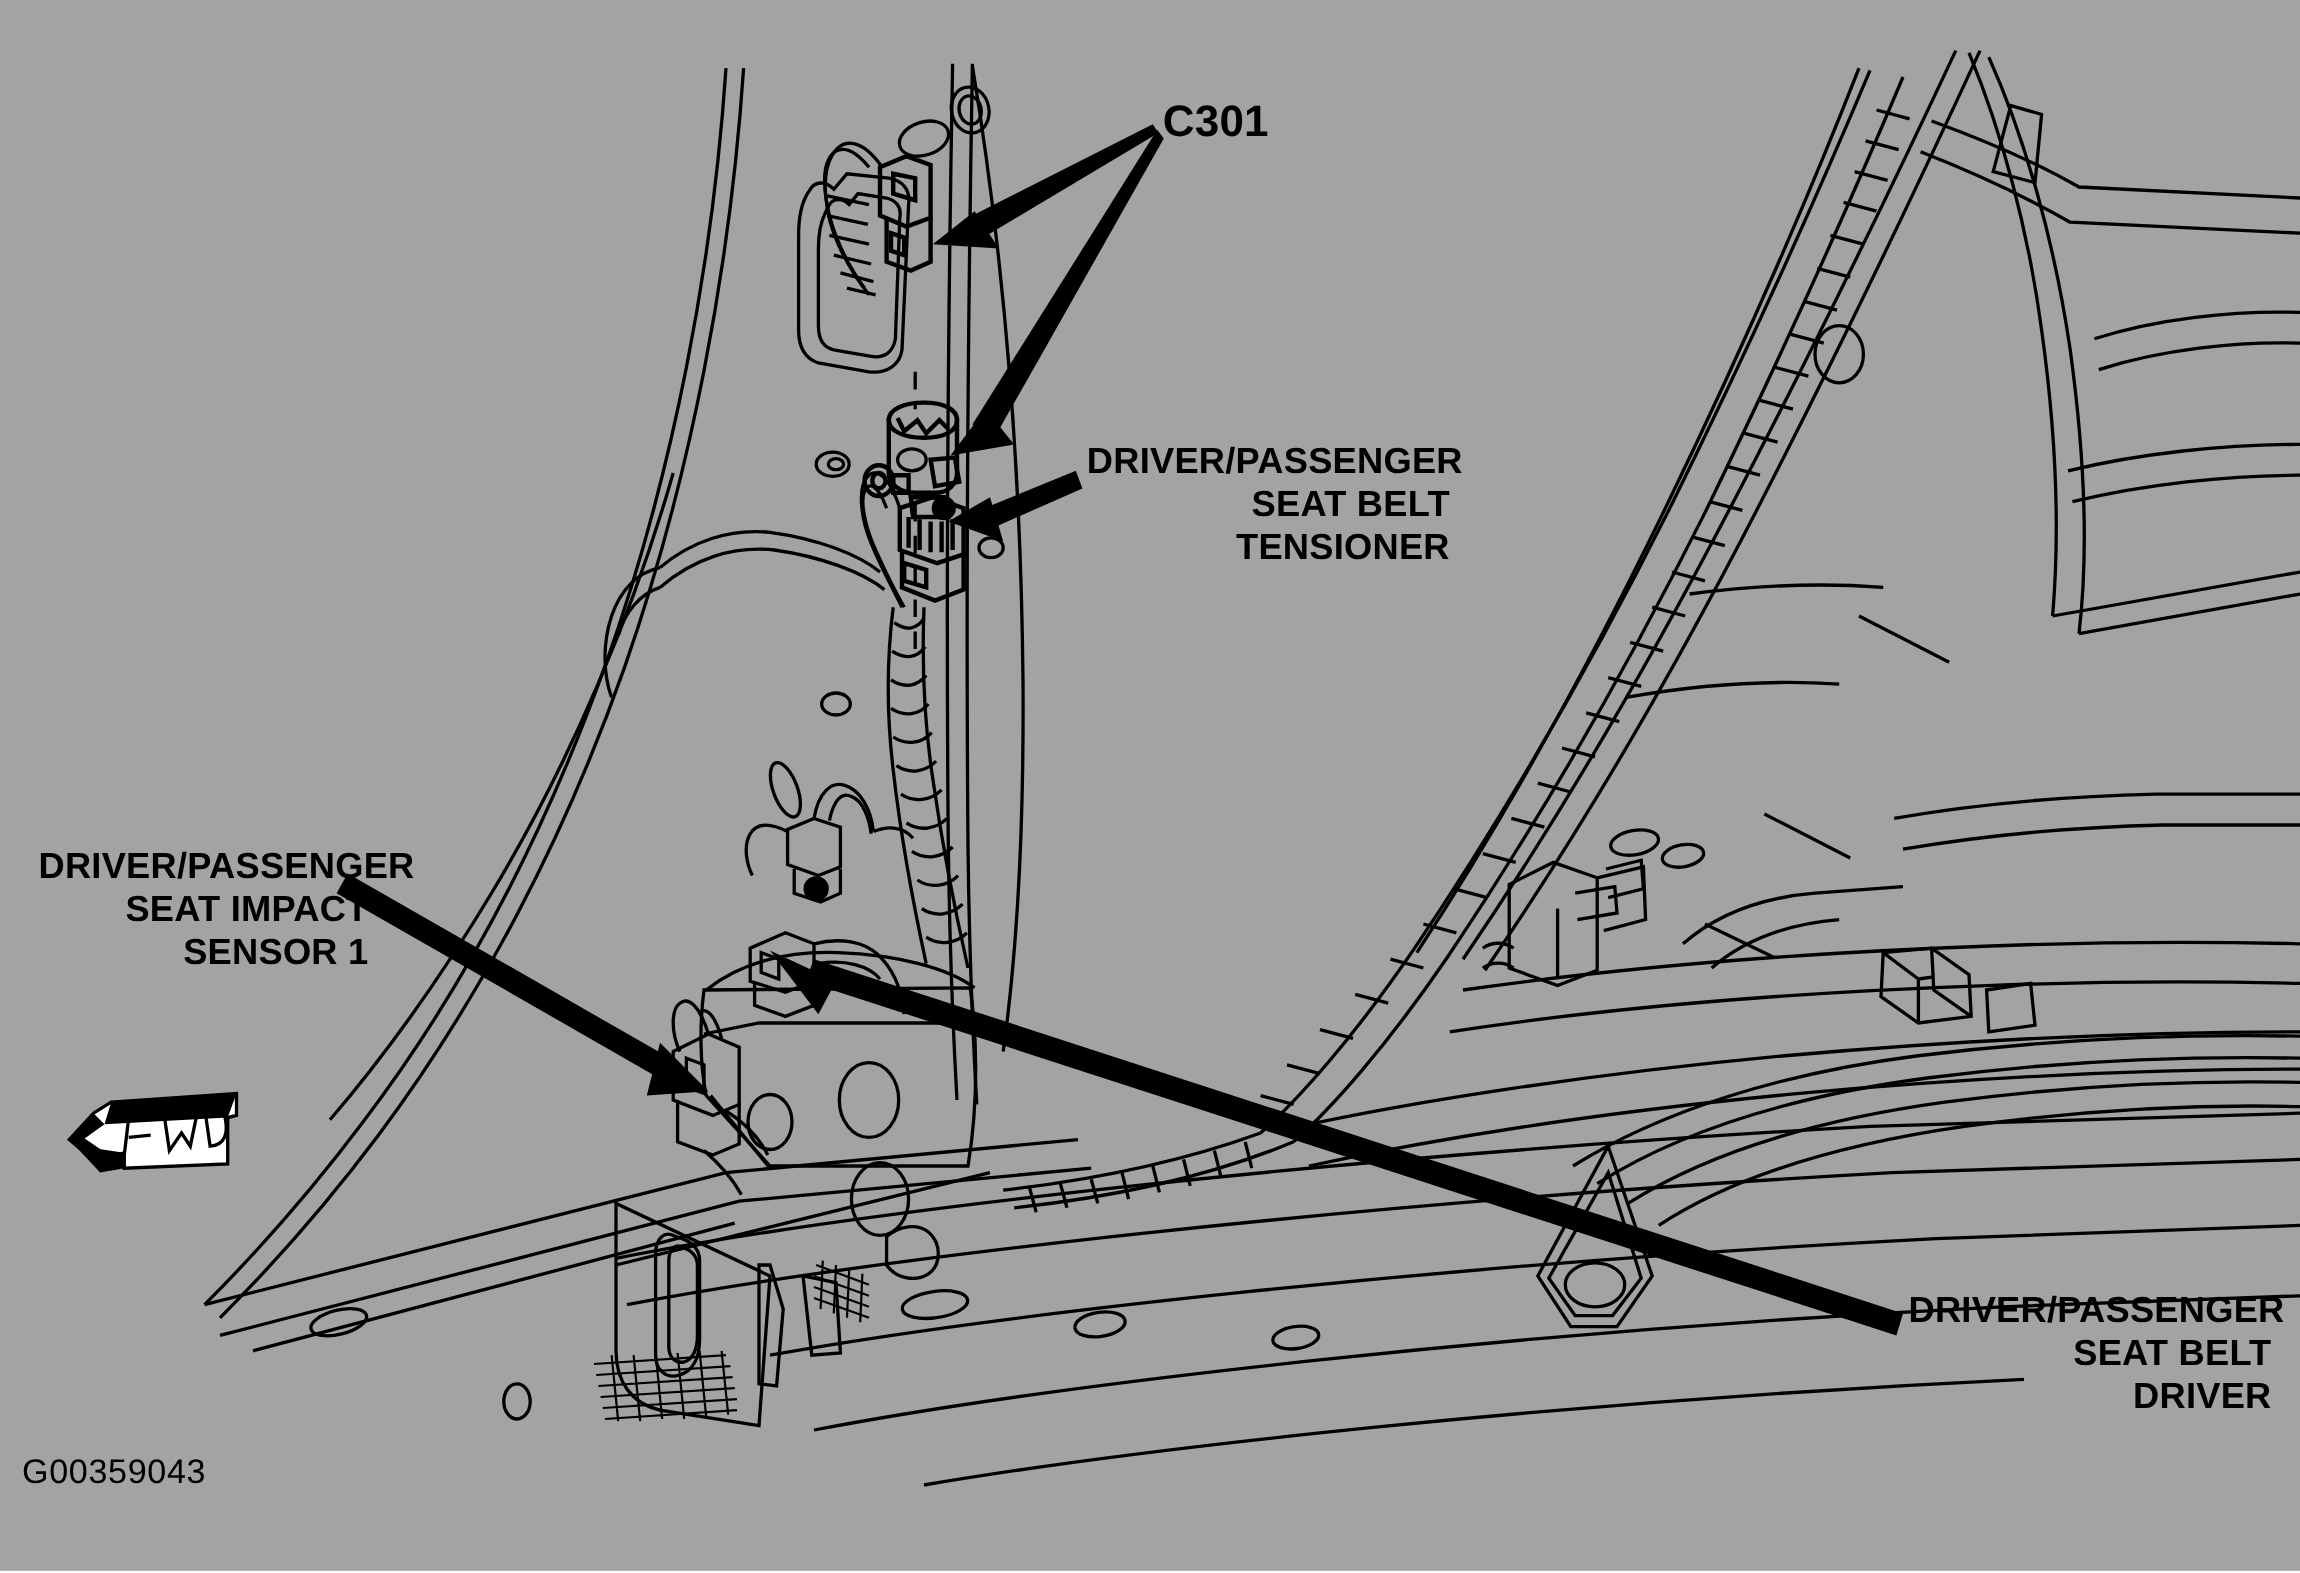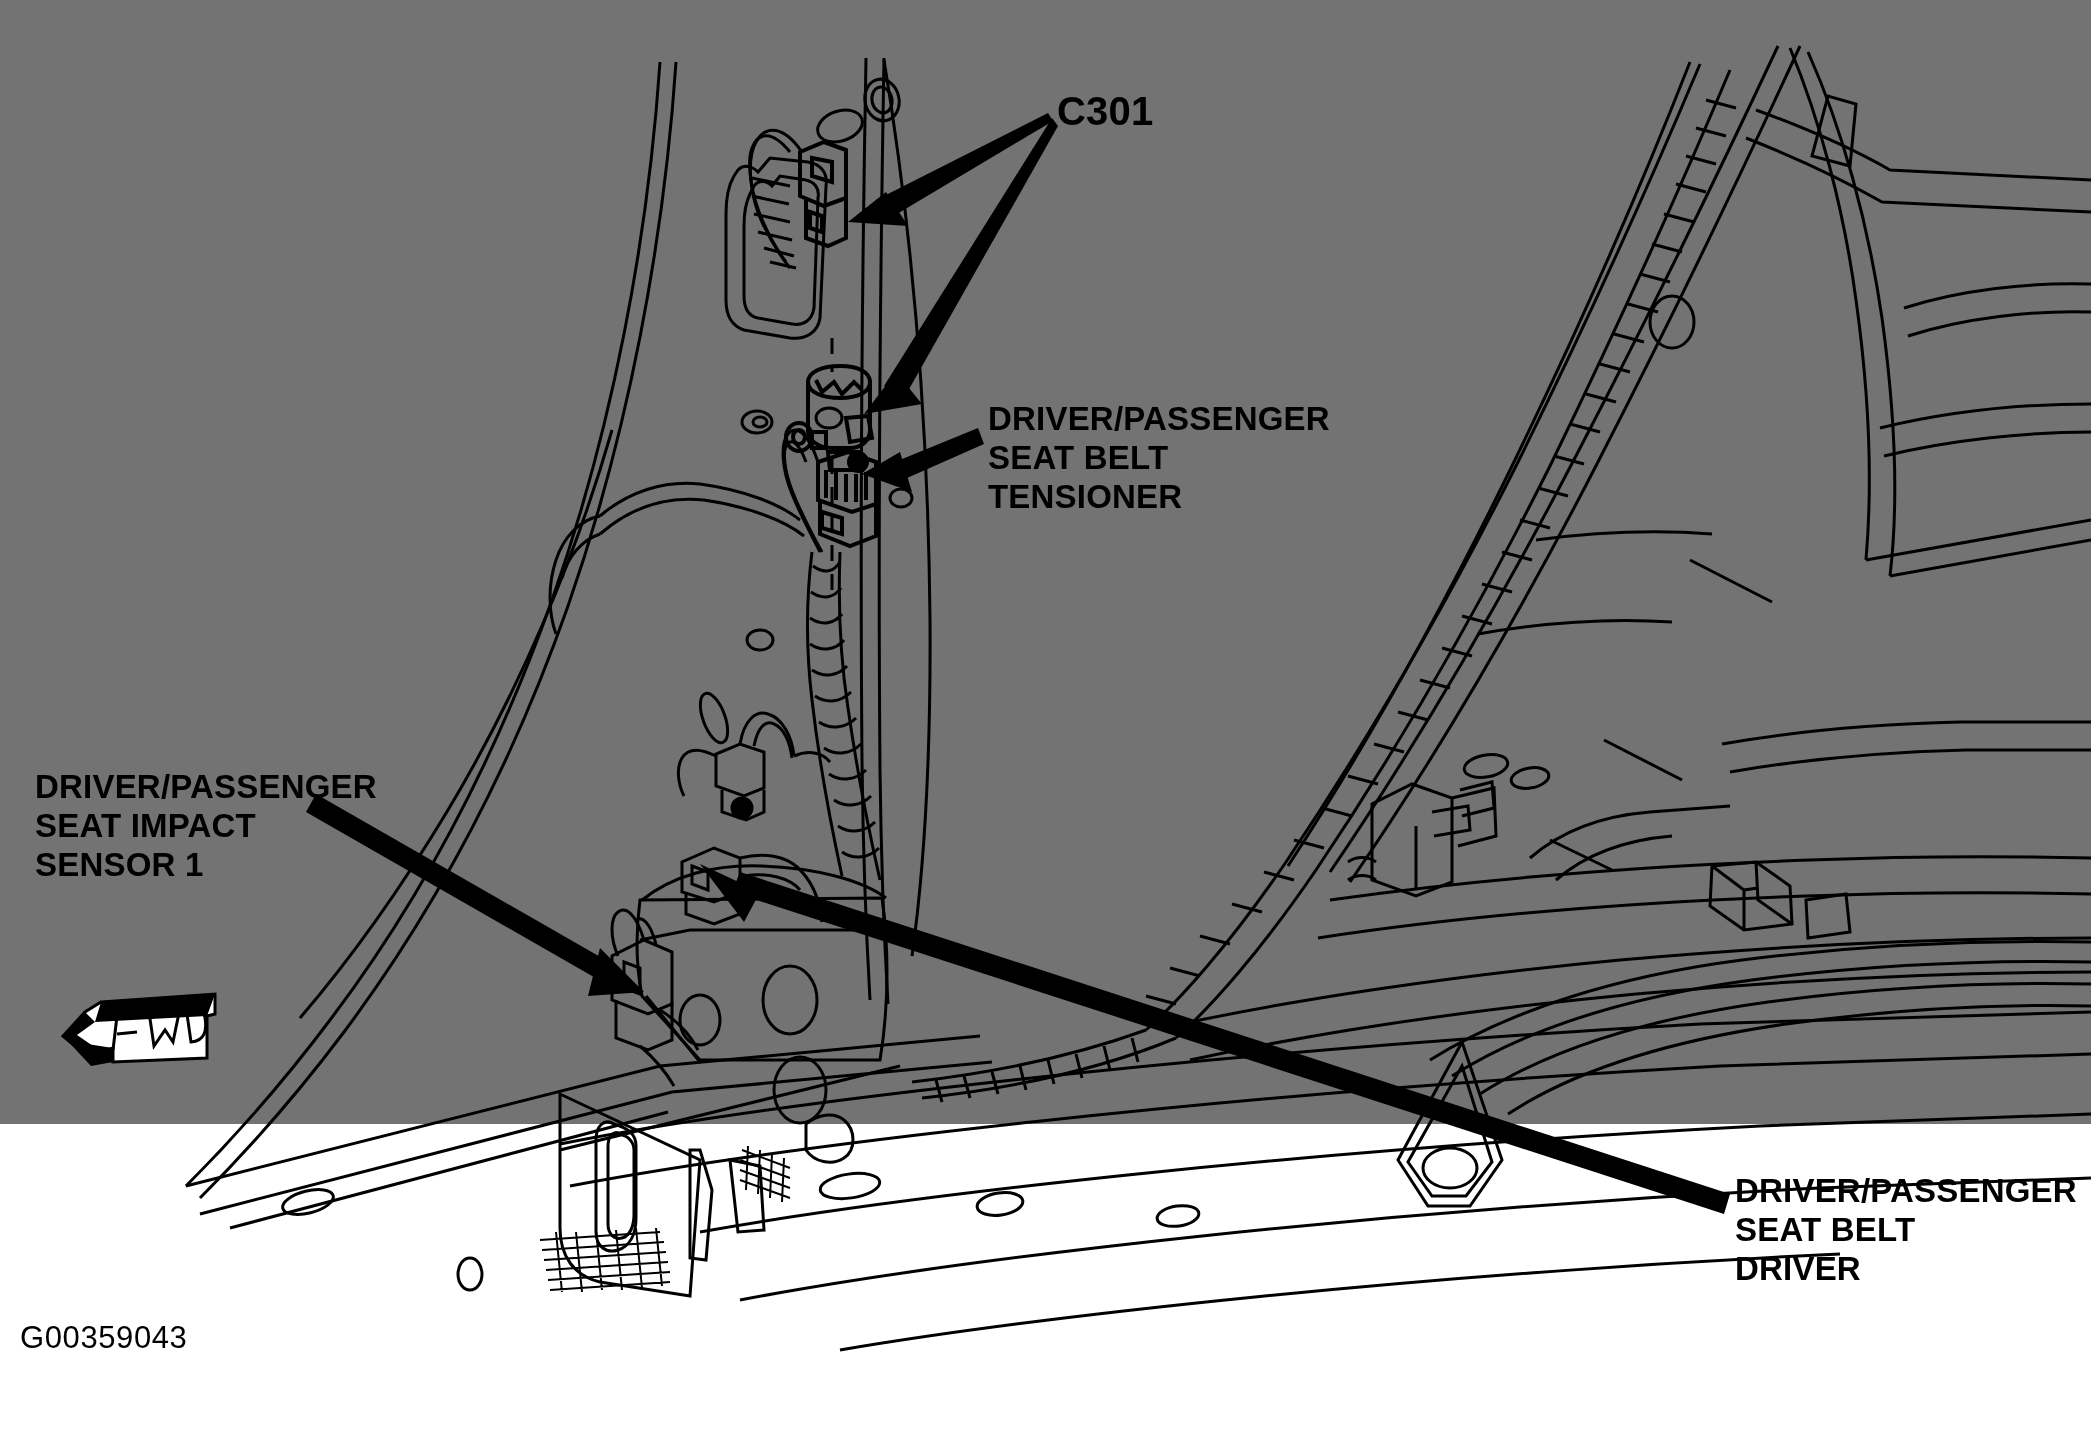--- a/index.html
+++ b/index.html
@@ -1,23 +1,23 @@
 <!DOCTYPE html>
 <html><head>
 <meta charset="utf-8">
 <style>
   html,body{margin:0;padding:0;background:#ffffff;}
   body{width:2091px;height:1430px;overflow:hidden;position:relative;
        font-family:"Liberation Sans","DejaVu Sans",sans-serif;color:#000;}
-  #stage{position:absolute;left:0;top:0;width:2091px;height:1124px;background:#737373;}
+  #stage{position:absolute;left:0;top:0;width:2091px;height:1428px;background:#a3a3a3;}
   #art{position:absolute;left:0;top:0;width:2091px;height:1430px;}
   .callout{position:absolute;font-weight:bold;line-height:1.18;
            letter-spacing:0.2px;white-space:pre;}
   .callout.c301{font-size:40px;text-align:left;}
-  .callout.blk{font-size:33px;text-align:left;}
+  .callout.blk{font-size:33px;text-align:right;}
   #lbl-c301{left:1057px;top:88px;}
   #lbl-tensioner{left:988px;top:400px;width:330px;}
   #lbl-sensor{left:35px;top:768px;width:300px;}
   #lbl-switch{left:1735px;top:1172px;width:330px;}
   #figure-code{position:absolute;left:20px;top:1320px;font-size:31px;
                font-weight:normal;letter-spacing:0.6px;}
   #fwd-group{position:absolute;left:55px;top:988px;width:170px;height:80px;}
   .ln{fill:none;stroke:#000;}
 </style>
 </head>

